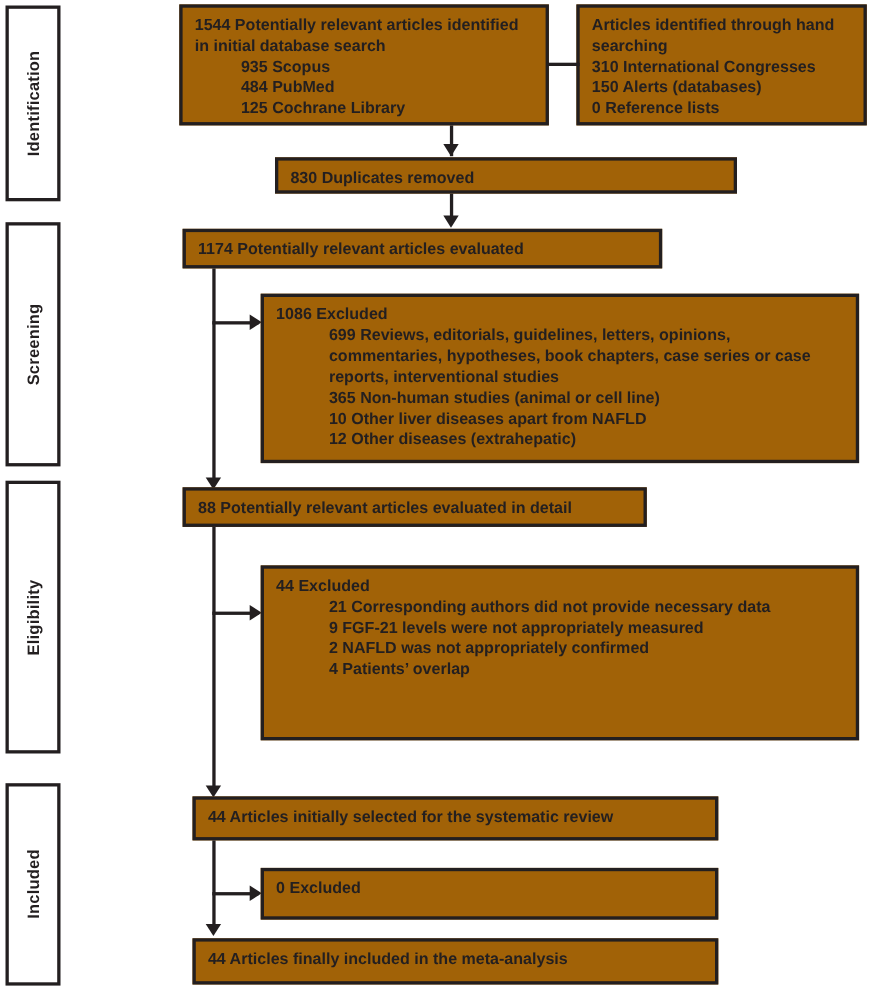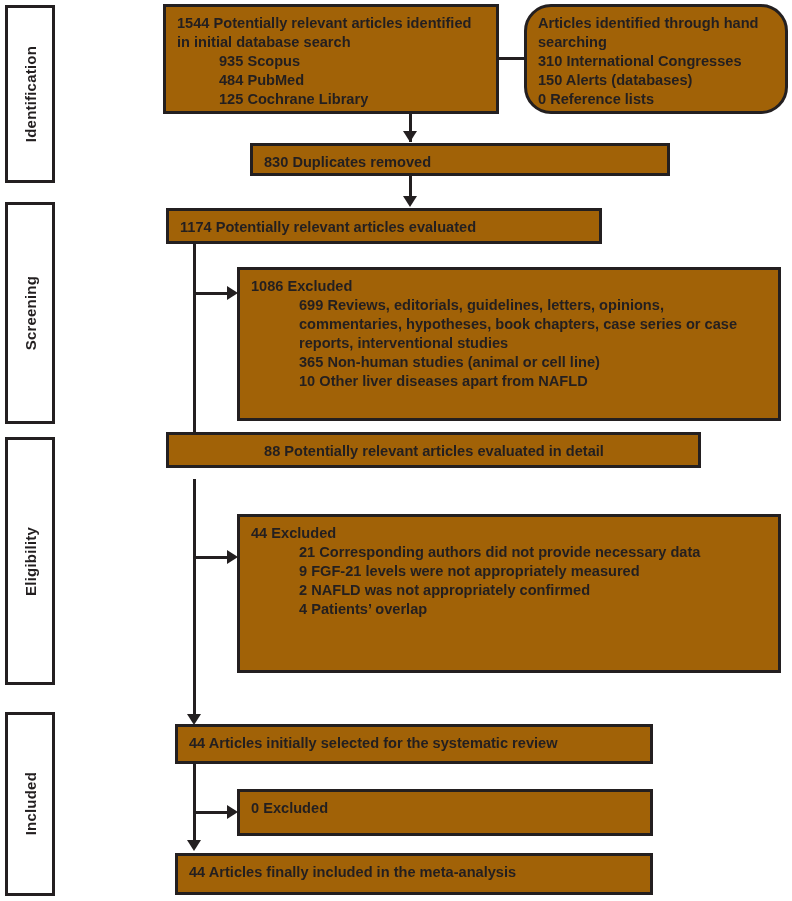--- a/index.html
+++ b/index.html
@@ -111,21 +111,21 @@
     <span class="stage-text">Included</span>
   </div>
 
   <div class="flow-box" style="left:163px; top:4px; width:336px; height:110px;">
     <span class="line">1544 Potentially relevant articles identified in initial database search</span>
     <span class="line indent-1">935 Scopus</span>
     <span class="line indent-1">484 PubMed</span>
     <span class="line indent-1">125 Cochrane Library</span>
   </div>
 
-  <div class="flow-box" style="left:524px; top:4px; width:264px; height:110px;border-radius:27px;">
+  <div class="flow-box" style="left:524px; top:4px; width:264px; height:110px;">
     <span class="line">Articles identified through hand searching</span>
     <span class="line">310 International Congresses</span>
     <span class="line">150 Alerts (databases)</span>
     <span class="line">0 Reference lists</span>
   </div>
 
   <div class="hline" style="left:497px; top:57px; width:30px;"></div>
 
   <div class="vline" style="left:409px; top:114px; height:28px;"></div>
   <div class="arrow-down" style="left:403px; top:131px;"></div>
@@ -145,23 +145,24 @@
   <div class="arrow-down" style="left:187px; top:434px;"></div>
 
   <div class="hline" style="left:193px; top:292px; width:42px;"></div>
   <div class="arrow-right" style="left:227px; top:286px;"></div>
 
   <div class="flow-box" style="left:237px; top:267px; width:544px; height:154px;">
     <span class="line">1086 Excluded</span>
     <span class="line hang">699 Reviews, editorials, guidelines, letters, opinions, commentaries, hypotheses, book chapters, case series or case reports, interventional studies</span>
     <span class="line hang">365 Non-human studies (animal or cell line)</span>
     <span class="line hang">10 Other liver diseases apart from NAFLD</span>
+    <span class="line hang">12 Other diseases (extrahepatic)</span>
   </div>
 
-  <div class="flow-box" style="left:166px; top:432px; width:535px; height:36px;text-align:center;">
+  <div class="flow-box" style="left:166px; top:443px; width:422px; height:36px;">
     <span class="line">88 Potentially relevant articles evaluated in detail</span>
   </div>
 
   <div class="vline" style="left:193px; top:479px; height:240px;"></div>
   <div class="arrow-down" style="left:187px; top:714px;"></div>
 
   <div class="hline" style="left:193px; top:556px; width:42px;"></div>
   <div class="arrow-right" style="left:227px; top:550px;"></div>
 
   <div class="flow-box" style="left:237px; top:514px; width:544px; height:159px;">

